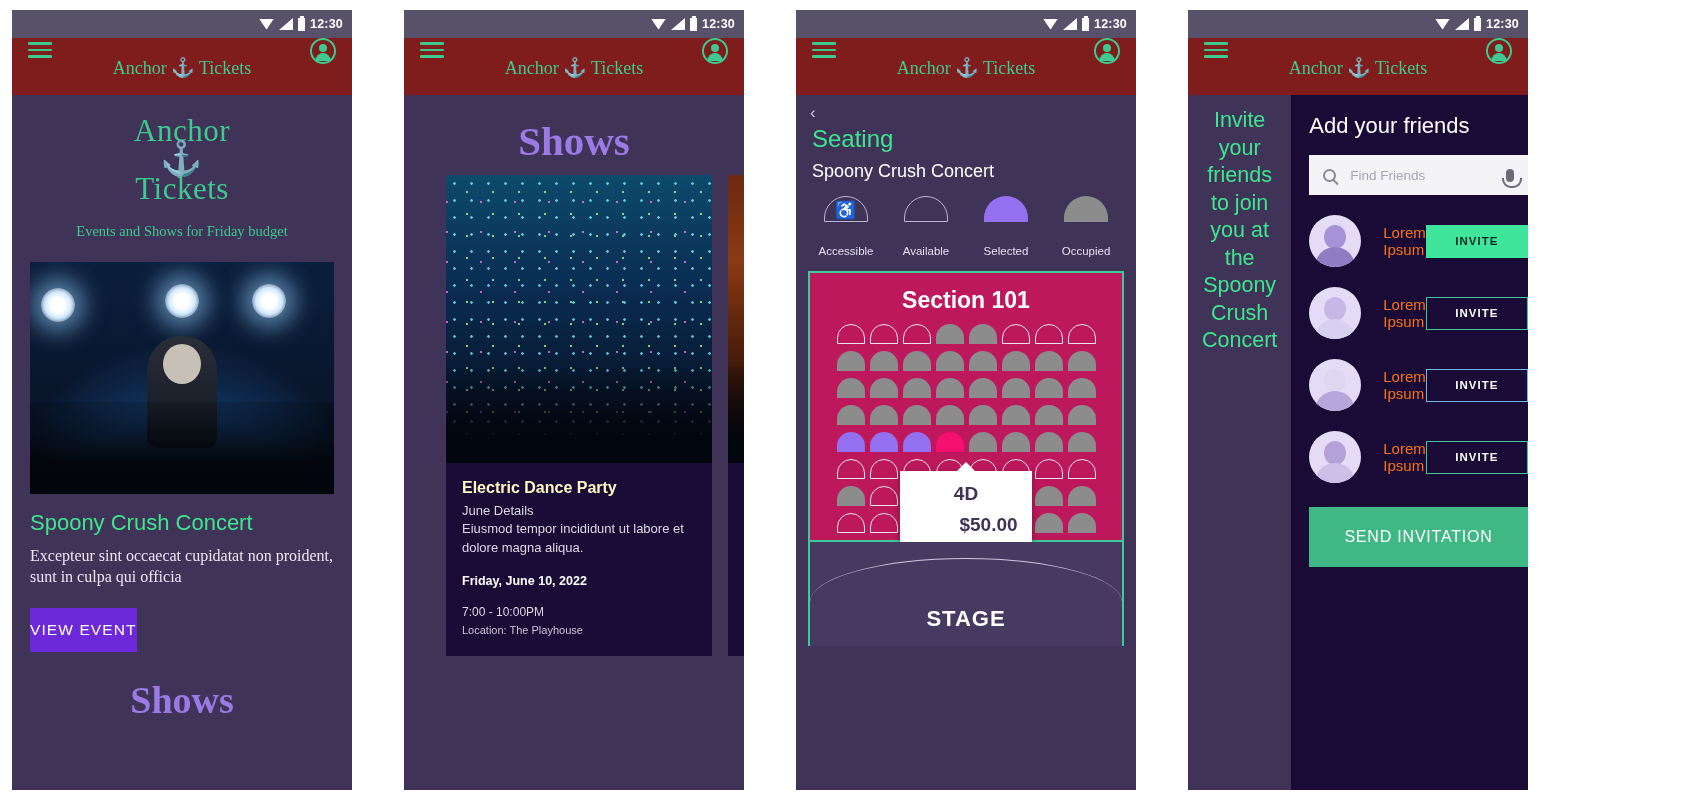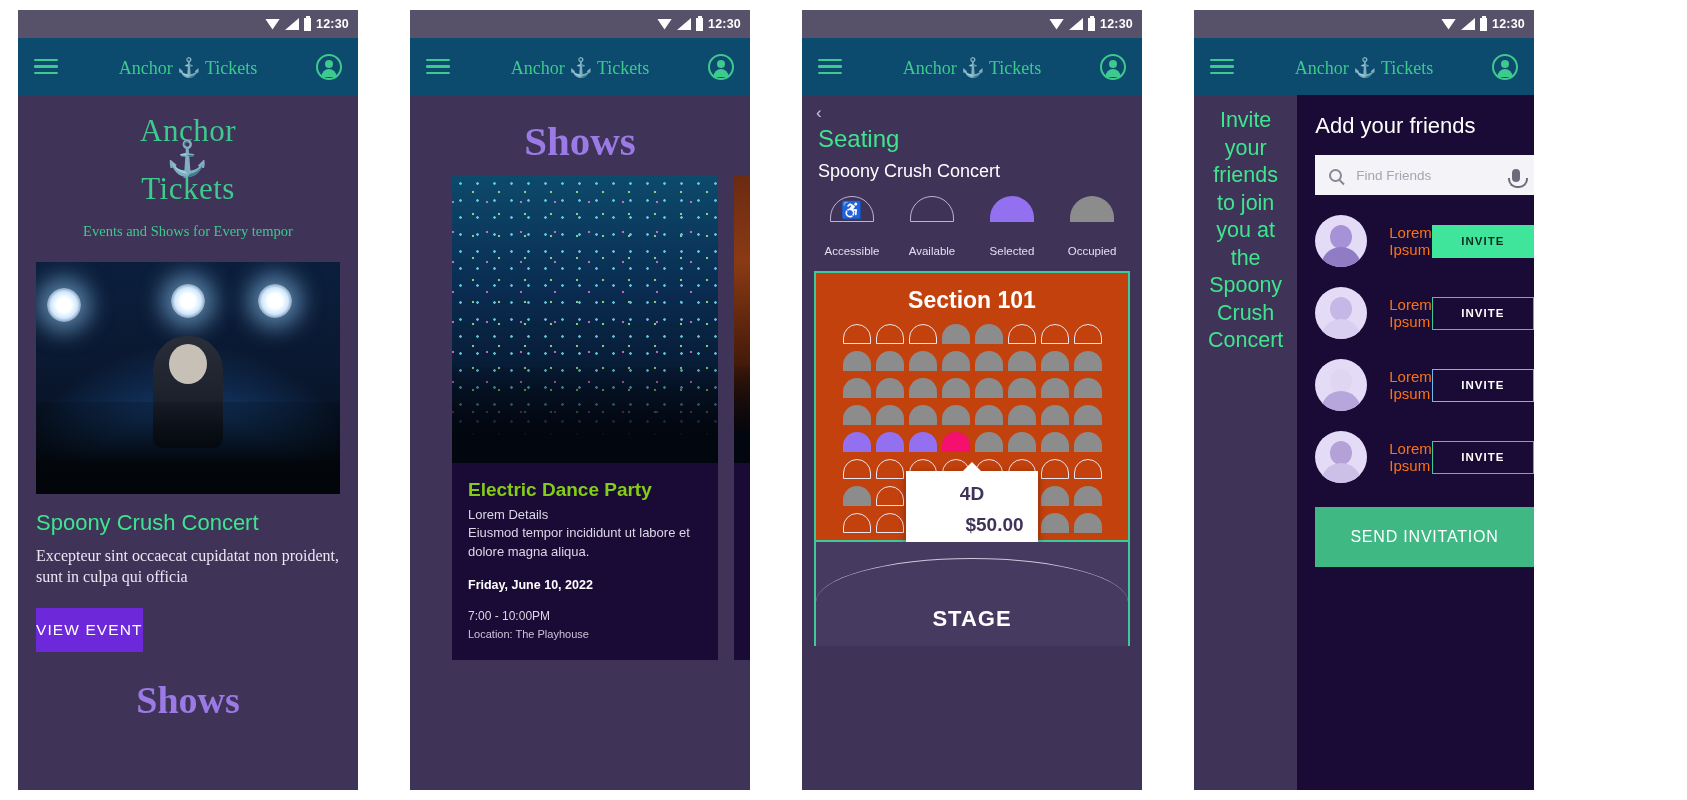--- a/index.html
+++ b/index.html
@@ -2,21 +2,21 @@
 <html><head>
 <meta charset="utf-8">
 <style>
   * { box-sizing: border-box; margin: 0; padding: 0; }
   body {
     width: 1687px; height: 800px;
     background: #ffffff;
     font-family: "Liberation Sans", sans-serif;
     overflow: hidden;
   }
-  .stage-wrap { display: flex; gap: 52px; padding: 10px 20px 0 18px; }
+  .stage-wrap { display: flex; gap: 52px; padding: 10px 20px 0 12px; }
   .phone {
     width: 340px; height: 780px;
     position: relative; overflow: hidden;
     background: #3f3358;
     display: flex; flex-direction: column;
   }
   
   .statusbar {
     height: 28px; background: #575169; flex: 0 0 28px;
     display: flex; align-items: center; justify-content: flex-end;
@@ -30,22 +30,22 @@
     width: 14px; height: 12px; background: #fff;
     clip-path: polygon(100% 0, 100% 100%, 0 100%);
   }
   .sb-bat {
     width: 7px; height: 13px; background: #fff; position: relative;
   }
   .sb-bat::after{ content:""; position:absolute; top:-2px; left:1.5px; width:4px;height:2px;background:#fff;}
   .sb-time { color: #fff; font-size: 12.5px; font-weight: bold; letter-spacing: .2px; }
   
   .appbar {
-    height: 57px; background: #0c4a6e; flex: 0 0 57px;
-    display: flex; align-items: center; padding: 0 16px;
+    height: 57px; background: #7f1d1d; flex: 0 0 57px;
+    display: flex; padding: 0 16px;
     position: relative;
     gap: 40px;
   }
   .hamburger { width: 24px; cursor: pointer; }
   .hamburger span { display:block; height:2.5px; background:#3ec98e; margin:4px 0; border-radius:1px;}
   .brand {
     position:absolute; left:50%; top:50%; transform:translate(-50%,-50%);
     text-align:center; color:#3ec98e;
     font-family:"Liberation Serif", serif; font-size:18px; line-height:1;
     white-space:nowrap;
@@ -108,42 +108,42 @@
   .confetti{position:absolute;inset:0;
     background-image:
       radial-gradient(circle,#7ef0ff 1px, transparent 1.6px),
       radial-gradient(circle,#b5ff7e 1px, transparent 1.6px),
       radial-gradient(circle,#ff7edc 1px, transparent 1.6px);
     background-size:17px 17px, 26px 22px, 34px 30px;
     background-position:0 0, 8px 6px, 18px 12px; opacity:.75;}
   .crowd{position:absolute;bottom:0;left:0;right:0;height:96px;
     background:linear-gradient(180deg,rgba(2,6,14,.1),#02060e 75%);}
   .card-body{padding:16px 16px 20px;}
-  .card-title{color:#84cc16;font-size:19px;font-weight:bold;}
+  .card-title{color:#fef9c3;font-size:16px;font-weight:bold;}
   .card-sub{color:#dcd7e6;font-size:13px;margin-top:6px;}
   .card-txt{color:#dcd7e6;font-size:13px;line-height:1.45;margin-top:2px;}
   .card-date{color:#fff;font-size:12.5px;font-weight:bold;margin-top:16px;}
   .card-time{color:#dcd7e6;font-size:12px;margin-top:17px;}
   .card-loc{color:#c9c2d8;font-size:11px;margin-top:5px;}
 
   
   .back-chev{color:#cfc8dd;font-size:17px;padding:8px 0 0 14px;cursor:pointer;}
   .seat-h1{color:#3ee58e;font-size:24px;padding:2px 0 0 16px;}
   .seat-h2{color:#fff;font-size:18px;padding:8px 0 0 16px;}
   .legend{display:flex;justify-content:space-around;padding:14px 10px 0;}
   .leg-item{text-align:center;width:74px;}
   .leg-seat{width:44px;height:26px;border-radius:22px 22px 0 0;margin:0 auto;}
   .leg-seat.acc{border:1.5px solid #bdb4d0;position:relative;}
   .leg-seat.avail{border:1.5px solid #bdb4d0;}
   .leg-seat.sel{background:#9370f0;}
   .leg-seat.occ{background:#8c8c8c;}
   .wheel{position:absolute;left:50%;top:5px;transform:translateX(-50%);
     color:#fff;font-size:17px;line-height:1;}
   .leg-label{color:#e3dff0;font-size:11.5px;margin-top:23px;}
-  .seatmap{margin:14px 12px 0;border:2px solid #3fc99a;background:#c2410c;
+  .seatmap{margin:14px 12px 0;border:2px solid #3fc99a;background:#be185d;
     padding:10px 0 0;position:relative;}
   .section-title{color:#fff;font-size:23px;font-weight:bold;text-align:center;padding:4px 0 10px;}
   .seat-row{display:flex;justify-content:center;gap:5px;margin-bottom:7px;}
   .seat{width:28px;height:20px;border-radius:14px 14px 0 0;}
   .seat.avail{border:1.5px solid #e8e4f2;}
   .seat.occ{background:#8c8c8c;}
   .seat.sel{background:#9370f0;}
   .seat.active{background:#f50f6e;}
   .tooltip{position:absolute;left:50%;transform:translateX(-50%);top:198px;
     background:#fff;width:132px;padding:12px 0 14px;text-align:center;
@@ -217,21 +217,21 @@
         <span>Tickets</span>
       </div>
       <div class="avatar-icon"></div>
     </div>
     <div class="body-area">
       <div class="hero-logo">
         <div class="l1">Anchor</div>
         <div class="l2">⚓</div>
         <div class="l1">Tickets</div>
       </div>
-      <div class="hero-tag">Events and Shows for Every tempor</div>
+      <div class="hero-tag">Events and Shows for Friday budget</div>
       <div class="hero-img">
         <span class="spot s1"></span>
         <span class="spot s2"></span>
         <span class="spot s3"></span>
         <span class="singer"></span>
         <span class="silhouette"></span>
       </div>
       <div class="evt-title">Spoony Crush Concert</div>
       <div class="evt-desc">Excepteur sint occaecat cupidatat non proident, sunt in culpa qui officia</div>
       <button class="btn-primary">VIEW EVENT</button>
@@ -262,21 +262,21 @@
     <div class="body-area">
       <div class="shows-head">Shows</div>
       <div class="card-rail">
         <div class="evt-card">
           <div class="card-img">
             <span class="confetti"></span>
             <span class="crowd"></span>
           </div>
           <div class="card-body">
             <div class="card-title">Electric Dance Party</div>
-            <div class="card-sub">Lorem Details</div>
+            <div class="card-sub">June Details</div>
             <div class="card-txt">Eiusmod tempor incididunt ut labore et dolore magna aliqua.</div>
             <div class="card-date">Friday, June 10, 2022</div>
             <div class="card-time">7:00 - 10:00PM</div>
             <div class="card-loc">Location: The Playhouse</div>
           </div>
         </div>
         <div class="evt-card second">
           <div class="card-img alt">
             <span class="crowd"></span>
           </div>

